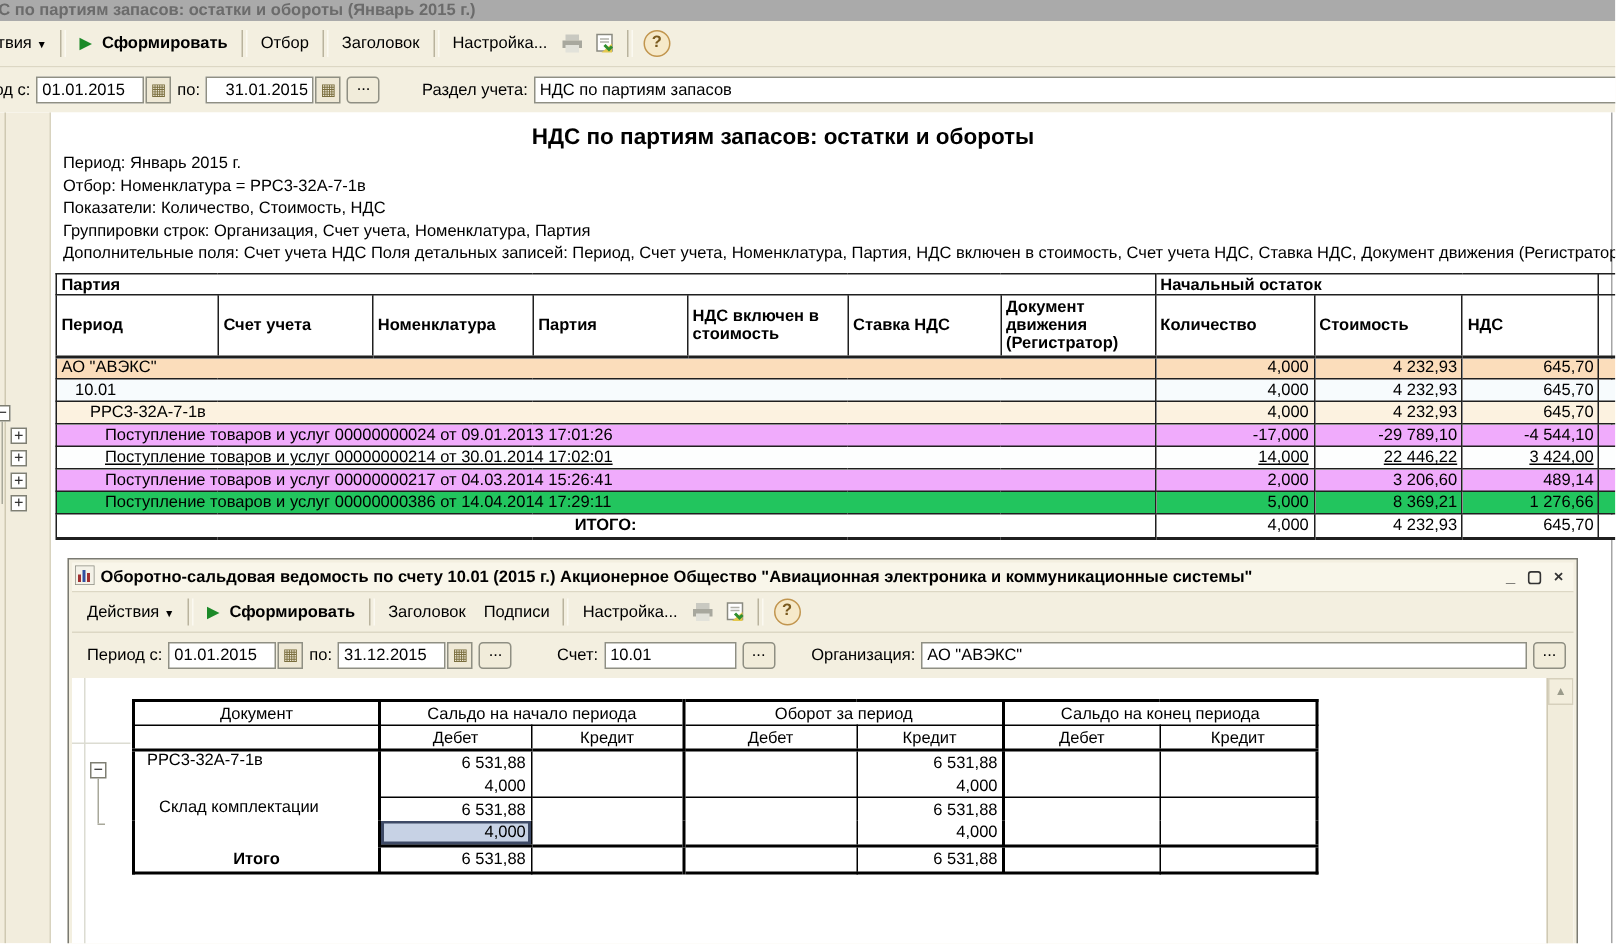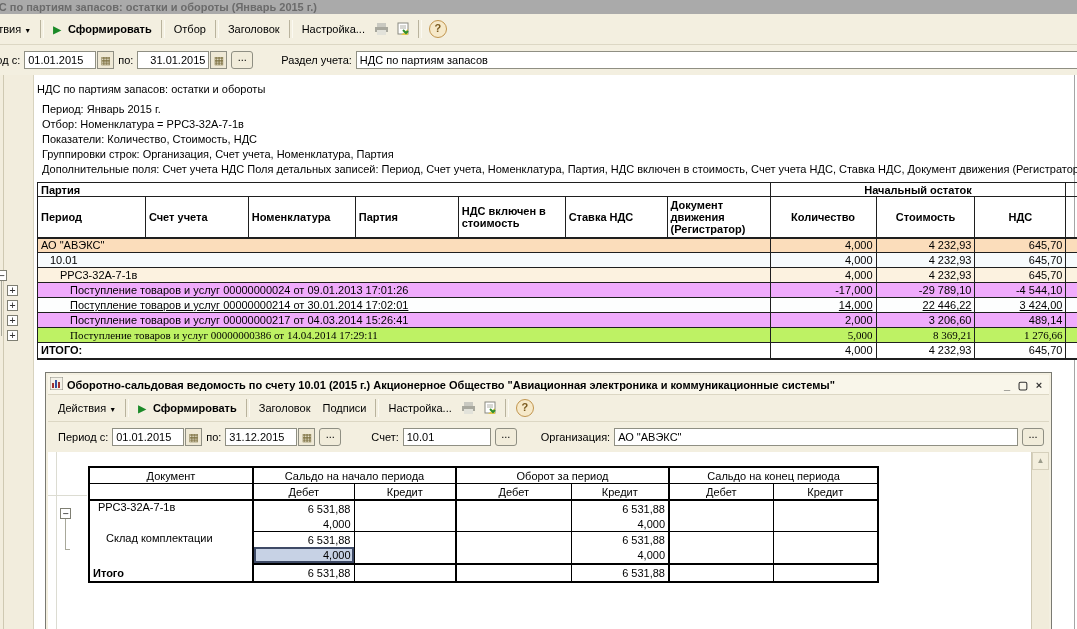--- a/index.html
+++ b/index.html
@@ -10,21 +10,21 @@
 
   
   .mw-titlebar{left:0;top:0;width:1077px;height:14px;background:#aaaaaa;
     color:#6b6b6b;font-weight:bold;line-height:14px;white-space:nowrap;overflow:hidden;}
   .mw-titlebar span{margin-left:-17px;}
   .toolbar{background:#f3efe0;display:flex;align-items:center;border-bottom:1px solid #dcd7c4;}
   .mw-toolbar{left:0;top:14px;width:1077px;height:30px;}
   .tbtn{padding:2px 6px;white-space:nowrap;}
   .tsep{width:2px;height:18px;border-left:1px solid #b9b39d;border-right:1px solid #fbf9f1;margin:0 3px;}
   .green-arrow{color:#1b8a28;font-size:10px;margin-right:4px;}
-  .bold{font-weight:bold;}
+  .bold{font-weight:bold;text-align:center;}
   .ticon{width:16px;height:15px;margin:0 3px;display:inline-block;}
   .helpbtn{width:16px;height:16px;border:1px solid #c1954e;border-radius:50%;background:#f6e9c9;
     color:#7a5a1e;font-weight:bold;text-align:center;line-height:14px;margin-left:4px;}
   .filterbar{background:#f3efe0;display:flex;align-items:center;}
   .mw-filterbar{left:0;top:45px;width:1077px;height:30px;}
   .flabel{margin:0 4px;white-space:nowrap;}
   input.fld{border:1px solid #8f8f83;background:#fff;height:18px;font-family:"Liberation Sans",sans-serif;
     font-size:11px;padding:1px 3px;box-sizing:border-box;}
   .calbtn{width:17px;height:18px;border:1px solid #8f8f83;background:#efe9d6;color:#7a6e3e;
     text-align:center;line-height:16px;font-size:11px;margin-left:1px;box-sizing:border-box;}
@@ -33,36 +33,36 @@
 
   .report-bg{left:0;top:75px;width:1077px;height:554px;background:#fff;}
   .margin-strip{left:0;top:75px;width:33px;height:554px;background:#f2eddd;border-right:1px solid #d8d3bf;}
   .margin-line{left:3px;top:75px;width:1px;height:554px;background:#cfc9b2;}
   .mw-right-border{left:1074px;top:75px;width:1px;height:554px;background:#a5a5a5;}
 
   .treebox{width:11px;height:11px;border:1px solid #7f7f73;background:#fff;color:#333;
     font-family:"DejaVu Sans Mono",monospace;font-size:10px;line-height:9px;text-align:center;box-sizing:border-box;}
   .treeline{background:#a8a89a;}
 
-  .rep-title{left:37px;right:70px;top:83px;text-align:left;font-weight:normal;font-size:11px;}
+  .rep-title{left:37px;right:70px;top:83px;text-align:center;font-weight:bold;font-size:15px;}
   .meta{left:42px;right:0;white-space:nowrap;overflow:hidden;}
 
   table{border-collapse:collapse;table-layout:fixed;font-size:11px;}
   .mt{left:37px;top:182px;}
   .mt td{border:1px solid #1f1f1f;padding:0 3px;overflow:hidden;white-space:nowrap;}
   .mt tr.h1{height:14px;} .mt tr.h1 td{font-weight:bold;}
   .mt tr.h2{height:41px;} .mt tr.h2 td{font-weight:bold;white-space:normal;vertical-align:middle;
     border-bottom-width:2px;line-height:12px;}
   .mt tr.dr{height:15px;}
   .mt td.num{text-align:right;}
-  .mt td.ctr{text-align:center;}
+  .mt td.ctr{}
   .mt td.sliver{border-right:none;}
   .mt tr.total{height:16px;} .mt tr.total td{border-bottom-width:2px;margin-top:12px;}
   .bg-org td{background:#fbddbb;} .bg-acct td{background:#f7fbfd;} .bg-nom td{background:#fcf2e0;}
-  .bg-d1 td{background:#f0abfc;} .bg-d2 td{background:#fdfefe;text-decoration:underline;} .bg-d3 td{background:#bef264;font-family:Liberation Serif, serif;}
+  .bg-d1 td{background:#f0abfc;} .bg-d2 td{background:#fdfefe;text-decoration:underline;} .bg-d3 td{background:#22c55e;}
   .bg-tot td{background:#ffffff;}
 
   
   .sub-window{left:45px;top:372px;width:1007px;height:260px;border:1px solid #7a7a72;
     background:#f3efe0;padding:2px;box-sizing:border-box;overflow:hidden;}
   .sw-titlebar{height:19px;background:#f9f6ea;display:flex;align-items:center;border-bottom:1px solid #dcd7c4;}
   .sw-title{font-weight:bold;white-space:nowrap;overflow:hidden;flex:1;margin-left:4px;}
   .winctl{width:16px;text-align:center;font-weight:bold;color:#333;line-height:16px;}
   .sw-toolbar{height:26px;}
   .sw-filterbar{height:30px;}

